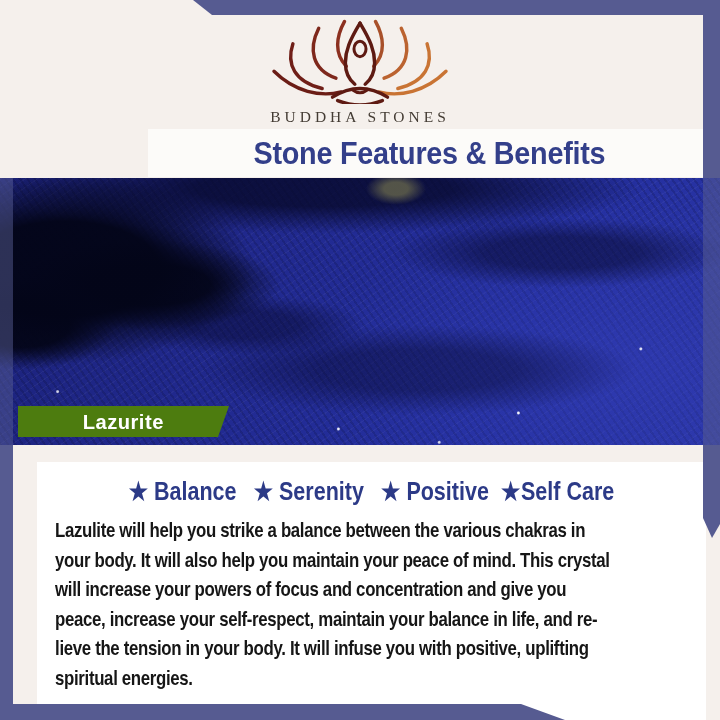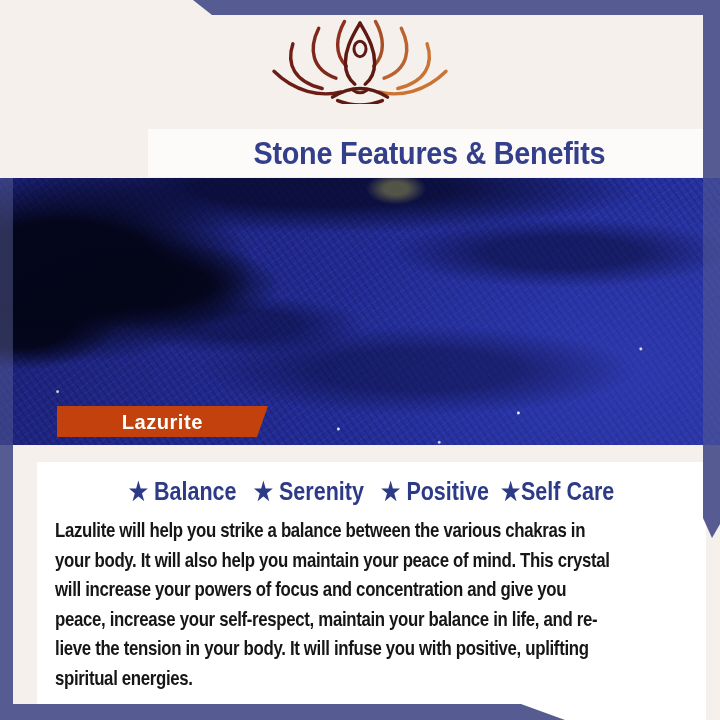--- a/index.html
+++ b/index.html
@@ -78,23 +78,23 @@
       radial-gradient(220px 45px at 58% 72%, rgba(8,10,52,.45) 45%, rgba(8,10,52,0) 100%),
       radial-gradient(120px 30px at 34% 55%, rgba(8,10,52,.5) 45%, rgba(8,10,52,0) 100%),
       radial-gradient(430px 250px at 86% 72%, rgba(52,63,185,.55) 0%, rgba(52,63,185,0) 70%),
       repeating-linear-gradient(55deg, rgba(0,0,14,.14) 0 2px, rgba(0,0,14,0) 2px 6px),
       repeating-linear-gradient(-35deg, rgba(255,255,255,.04) 0 1px, rgba(255,255,255,0) 1px 7px),
       linear-gradient(115deg,#1b2178 0%,#222b94 45%,#242f9f 70%,#2a35a6 100%);
   }
   
   .stone-label{
     position:absolute;left:18px;top:406px;width:211px;height:31px;z-index:4;
-    background:#c2410c;
+    background:#4d7c0f;
     clip-path:polygon(0 0,211px 0,200px 31px,0 31px);
-    display:flex;align-items:center;justify-content:center;margin-left:39px;
+    display:flex;align-items:center;justify-content:center;
   }
   .stone-label span{
     color:#ffffff;font-weight:bold;font-size:21px;letter-spacing:0.5px;
     transform:scaleX(0.96);
   }
   
   .panel{
     position:absolute;left:37px;top:462px;width:669px;height:260px;
     background:#ffffff;z-index:3;
   }
@@ -140,20 +140,21 @@
       <path d="M128,4 C138,22 140,42 126,56" fill="none" stroke="#a8502a" stroke-width="4" stroke-linecap="round"></path>
       <path d="M210,62 C186,86 156,92 132,86" fill="none" stroke="#c97434" stroke-width="4" stroke-linecap="round"></path>
 
       <path d="M110,6 C98,26 93,38 93,52 C93,66 99,73 104,77" fill="none" stroke="#5e1a12" stroke-width="4" stroke-linecap="round"></path>
       <path d="M110,6 C122,26 127,38 127,52 C127,66 121,73 116,77" fill="none" stroke="#5e1a12" stroke-width="4" stroke-linecap="round"></path>
       <ellipse cx="110" cy="36" rx="7" ry="9" fill="none" stroke="#5e1a12" stroke-width="3.5"></ellipse>
       <path d="M78,92 Q110,72 142,92" fill="none" stroke="#5e1a12" stroke-width="4" stroke-linecap="round"></path>
       <path d="M84,96 Q110,106 136,96" fill="none" stroke="#5e1a12" stroke-width="4" stroke-linecap="round"></path>
       <path d="M102,84 Q110,90 118,84" fill="none" stroke="#5e1a12" stroke-width="3.5" stroke-linecap="round"></path>
     </svg>
+    <div class="brandname">BUDDHA STONES</div>
   </div>
 
   <div class="banner">
     <span>Stone Features &amp; Benefits</span>
   </div>
 
   <div class="photo"></div>
 
   <div class="stone-label">
     <span>Lazurite</span>

